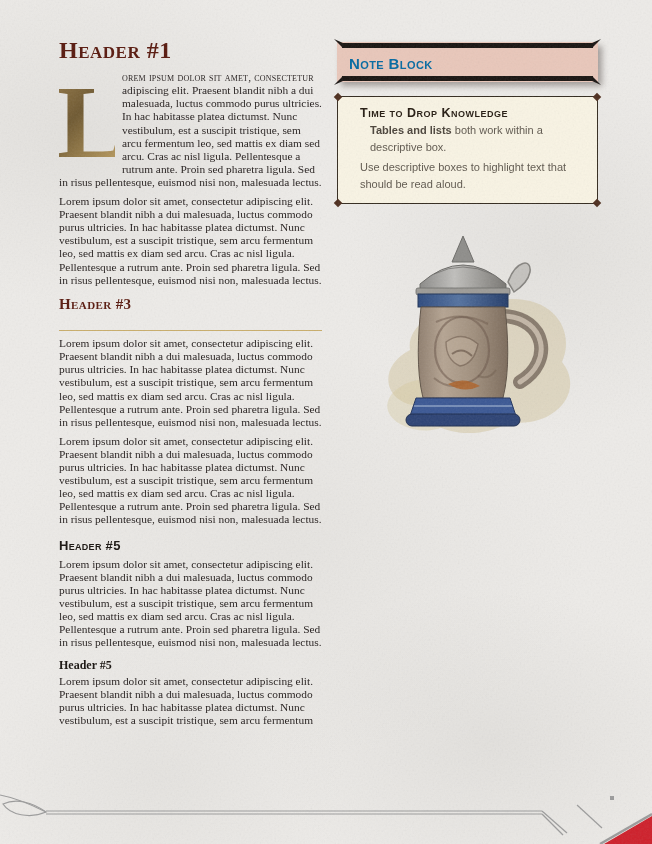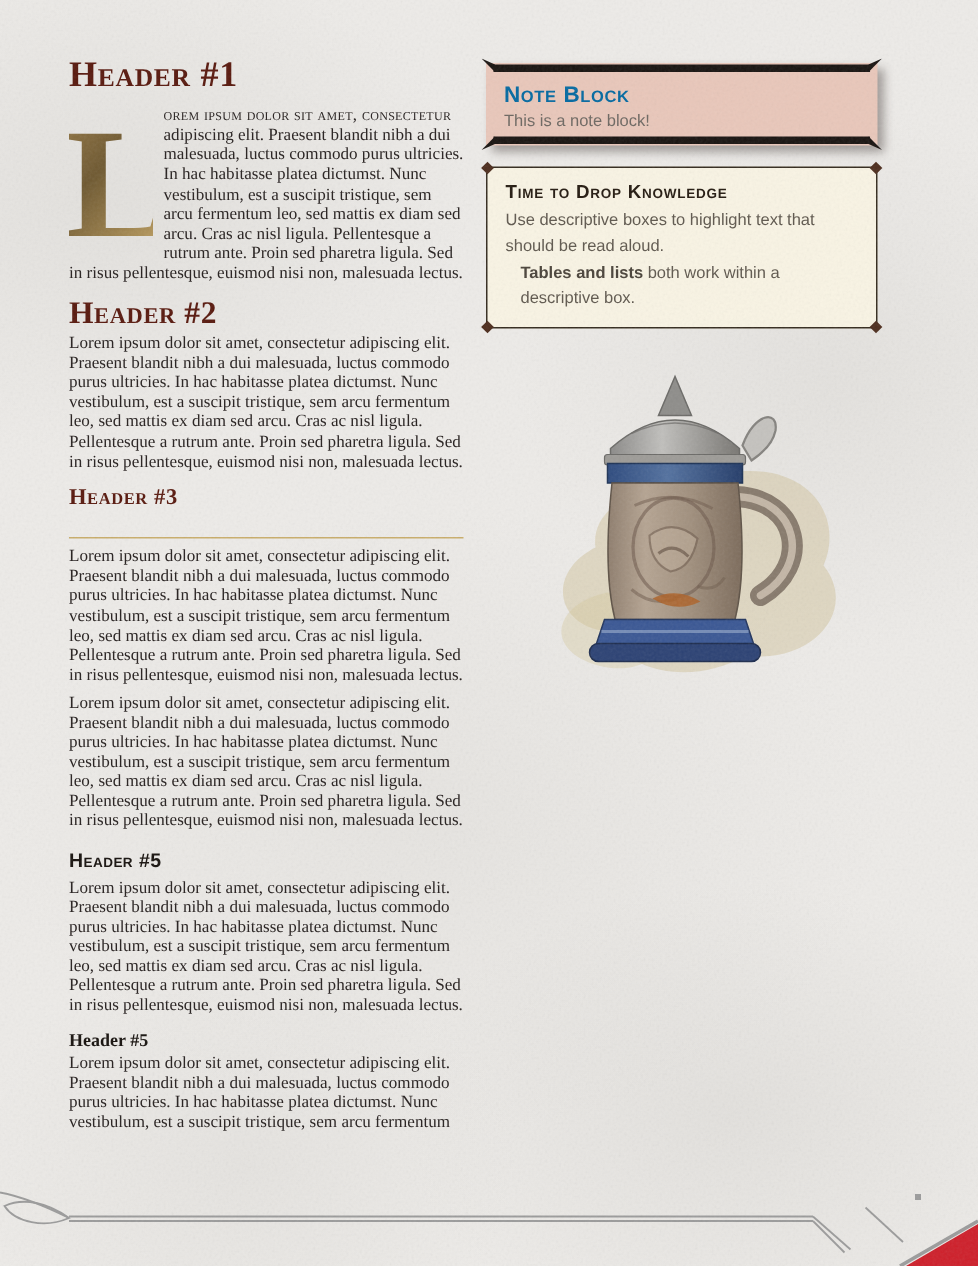--- a/index.html
+++ b/index.html
@@ -10,21 +10,21 @@
     background-image:
       radial-gradient(ellipse 340px 240px at 12% 16%, rgba(172,170,164,.16), transparent 70%),
       radial-gradient(ellipse 300px 260px at 85% 30%, rgba(168,166,160,.14), transparent 70%),
       radial-gradient(ellipse 420px 300px at 45% 65%, rgba(180,178,172,.12), transparent 70%),
       radial-gradient(ellipse 320px 220px at 75% 88%, rgba(165,163,157,.15), transparent 70%),
       radial-gradient(ellipse 260px 200px at 25% 92%, rgba(175,173,167,.13), transparent 70%);
     font-family:"Liberation Serif", serif;
   }
   .paper-noise{ position:absolute; inset:0; width:100%; height:100%; pointer-events:none; }
   .columns{
-    position:absolute; left:46px; top:38px; width:540px;
+    position:absolute; left:59px; top:38px; width:540px;
     display:flex; gap:14px;justify-content:flex-end;
   }
   .col{ width:263px; }
   p.body{
     font-size:11.4px; line-height:13.1px; color:#26201f;
     margin:0 0 6px; text-align:left;
   }
   h1.bh{ font-size:24px; line-height:1.05; font-variant:small-caps; font-weight:700; color:#58180D; margin:0 0 8px; letter-spacing:.5px;}
   h2.bh{ font-size:21px; line-height:1.05; font-variant:small-caps; font-weight:700; color:#58180D; margin:8px 0 4px; letter-spacing:.4px;}
   h3.bh{ font-size:15px; line-height:1.1; font-variant:small-caps; font-weight:700; color:#58180D; margin:9px 0 6px; padding-bottom:18px; border-bottom:1.6px solid #c9ad6a; letter-spacing:.4px;}
@@ -41,21 +41,21 @@
   }
   .nb-bar{ position:absolute; left:-3px; right:-3px; width:calc(100% + 6px); height:11px; display:block; }
   .nb-bar.top{ top:-3px; }
   .nb-bar.bot{ bottom:-3px; }
   .note-title{ font-family:"Liberation Sans", sans-serif; font-size:15px; font-weight:700; font-variant:small-caps; color:#0369a1; letter-spacing:.4px; }
   .note-body{ font-family:"Liberation Sans", sans-serif; font-size:11px; color:#6e6862; margin-top:3px; }
 
   
   .descbox{
     position:relative; background:#f9f4e4; border:1px solid #332a1e;
-    margin:0 1px 14px 1px; padding:9px 12px 11px;
+    margin:0 1px 14px 1px; padding:9px 22px 11px;
   }
   .corner-dot{
     position:absolute; width:6px; height:6px; background:#4d2d1d;
     transform:rotate(45deg);
   }
   .corner-dot.tl{ top:-3px; left:-3px; } .corner-dot.tr{ top:-3px; right:-3px; }
   .corner-dot.bl{ bottom:-3px; left:-3px; } .corner-dot.br{ bottom:-3px; right:-3px; }
   .desc-title{ font-family:"Liberation Sans", sans-serif; font-size:12.5px; font-weight:700; font-variant:small-caps; color:#241a10; letter-spacing:.5px; }
   .desc-p{ font-family:"Liberation Sans", sans-serif; font-size:11px; line-height:1.5; color:#5f584e; margin-top:4px; }
   .desc-p.indent{ margin-top:2px; padding-left:10px; }
@@ -80,21 +80,20 @@
             <linearGradient id="dcg" x1="0" y1="0" x2="0.6" y2="1">
               <stop offset="0" stop-color="#9a7d4b"></stop>
               <stop offset="0.45" stop-color="#6e5830"></stop>
               <stop offset="1" stop-color="#b89a5e"></stop>
             </linearGradient>
           </defs>
           <text x="-2" y="82" font-family="Liberation Serif, serif" font-size="104" font-weight="700" fill="url(#dcg)">L</text>
         </svg><span class="sc-lead">orem ipsum dolor sit amet, consectetur</span><span> adipiscing elit. Praesent blandit nibh a dui malesuada, luctus commodo purus ultricies. In hac habitasse platea dictumst. Nunc vestibulum, est a suscipit tristique, sem arcu fermentum leo, sed mattis ex diam sed arcu. Cras ac nisl ligula. Pellentesque a rutrum ante. Proin sed pharetra ligula. Sed in risus pellentesque, euismod nisi non, malesuada lectus.</span>
       </p>
 
-      <h2 class="bh">Header #2</h2>
       <p class="body">Lorem ipsum dolor sit amet, consectetur adipiscing elit. Praesent blandit nibh a dui malesuada, luctus commodo purus ultricies. In hac habitasse platea dictumst. Nunc vestibulum, est a suscipit tristique, sem arcu fermentum leo, sed mattis ex diam sed arcu. Cras ac nisl ligula. Pellentesque a rutrum ante. Proin sed pharetra ligula. Sed in risus pellentesque, euismod nisi non, malesuada lectus.</p>
 
       <h3 class="bh">Header #3</h3>
       <p class="body">Lorem ipsum dolor sit amet, consectetur adipiscing elit. Praesent blandit nibh a dui malesuada, luctus commodo purus ultricies. In hac habitasse platea dictumst. Nunc vestibulum, est a suscipit tristique, sem arcu fermentum leo, sed mattis ex diam sed arcu. Cras ac nisl ligula. Pellentesque a rutrum ante. Proin sed pharetra ligula. Sed in risus pellentesque, euismod nisi non, malesuada lectus.</p>
 
       <p class="body">Lorem ipsum dolor sit amet, consectetur adipiscing elit. Praesent blandit nibh a dui malesuada, luctus commodo purus ultricies. In hac habitasse platea dictumst. Nunc vestibulum, est a suscipit tristique, sem arcu fermentum leo, sed mattis ex diam sed arcu. Cras ac nisl ligula. Pellentesque a rutrum ante. Proin sed pharetra ligula. Sed in risus pellentesque, euismod nisi non, malesuada lectus.</p>
 
       <div class="h5sans">Header #5</div>
       <p class="body">Lorem ipsum dolor sit amet, consectetur adipiscing elit. Praesent blandit nibh a dui malesuada, luctus commodo purus ultricies. In hac habitasse platea dictumst. Nunc vestibulum, est a suscipit tristique, sem arcu fermentum leo, sed mattis ex diam sed arcu. Cras ac nisl ligula. Pellentesque a rutrum ante. Proin sed pharetra ligula. Sed in risus pellentesque, euismod nisi non, malesuada lectus.</p>
 
@@ -104,36 +103,35 @@
 
     <div class="col">
 
       <div class="noteblock">
         <svg class="nb-bar top" viewBox="0 0 268 11" preserveAspectRatio="none" aria-hidden="true">
           <polygon points="0,0 9,4 9,9 0,0" fill="#181310"></polygon>
           <rect x="8" y="4" width="252" height="5" fill="#181310"></rect>
           <polygon points="268,0 259,4 259,9 268,0" fill="#181310"></polygon>
         </svg>
         <div class="note-title">Note Block</div>
-        <div class="note-body">This is a note block!</div>
         <svg class="nb-bar bot" viewBox="0 0 268 11" preserveAspectRatio="none" aria-hidden="true">
           <polygon points="0,11 9,7 9,2 0,11" fill="#181310"></polygon>
           <rect x="8" y="2" width="252" height="5" fill="#181310"></rect>
           <polygon points="268,11 259,7 259,2 268,11" fill="#181310"></polygon>
         </svg>
       </div>
 
       <div class="descbox">
         <span class="corner-dot tl"></span>
         <span class="corner-dot tr"></span>
         <span class="corner-dot bl"></span>
         <span class="corner-dot br"></span>
         <div class="desc-title">Time to Drop Knowledge</div>
+        <p class="desc-p indent"><b>Tables and lists</b><span> both work within a descriptive box.</span></p>
         <p class="desc-p">Use descriptive boxes to highlight text that should be read aloud.</p>
-        <p class="desc-p indent"><b>Tables and lists</b><span> both work within a descriptive box.</span></p>
       </div>
 
       <div class="stein-wrap">
         <svg viewBox="0 0 240 210" width="240" height="210" aria-hidden="true">
           <defs>
             <linearGradient id="bodyg" x1="0" y1="0" x2="1" y2="0">
               <stop offset="0" stop-color="#8f7e6e"></stop>
               <stop offset="0.28" stop-color="#b5a492"></stop>
               <stop offset="0.62" stop-color="#a08f7d"></stop>
               <stop offset="1" stop-color="#7c6b5b"></stop>

